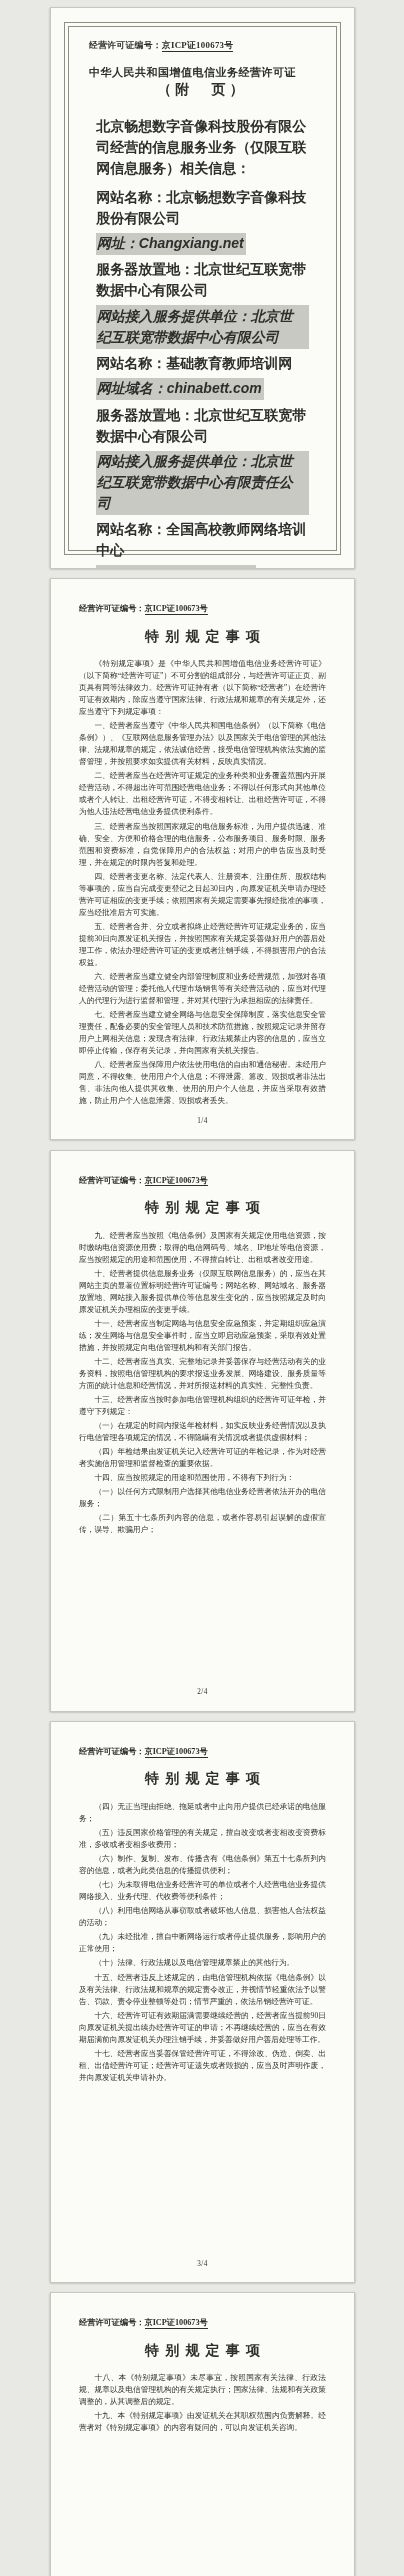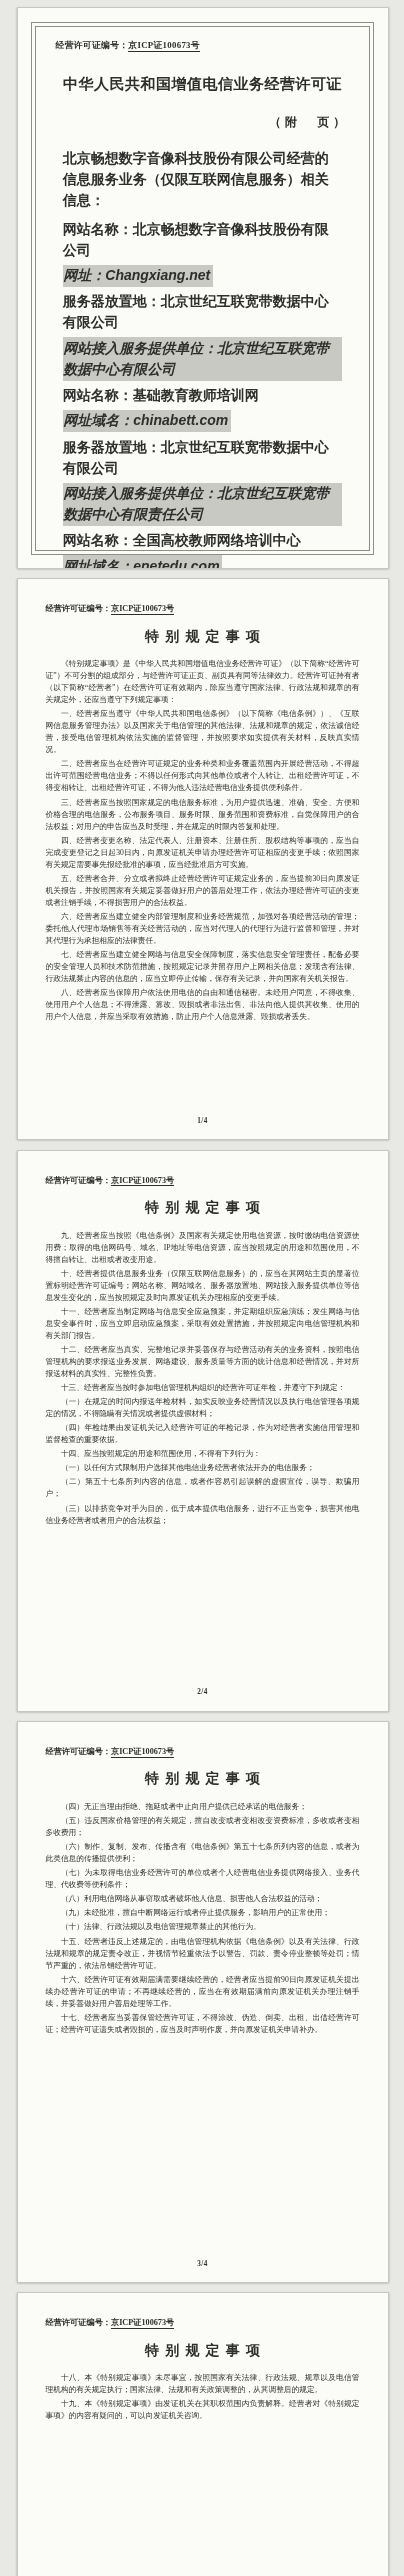--- a/index.html
+++ b/index.html
@@ -13,21 +13,21 @@
   .stack {
     width: 405px;
     min-height: 2873px;
     padding: 7.2px 0 8.2px;
     display: flex;
     flex-direction: column;
     align-items: center;
     gap: 9.3px;
   }
   .sheet {
-    width: 372px;
+    width: 305px;
     height: 562px;
     background: var(--sheet-bg, #fbfbf8);
     border: 0.5px solid #c7c7c2;
     box-shadow: 0 0.5px 2.1px rgba(0,0,0,0.30);
     position: relative;
     flex: 0 0 auto;
     overflow: hidden;
   }
 
   
@@ -38,33 +38,33 @@
     padding: 3.1px;
   }
   .frame-inner {
     border: 1px solid var(--frame, #8f8f86);
     height: 100%;
     padding: 13.4px 19.6px;
   }
   .cert-header { font-size: 8.8px; font-weight: bold; letter-spacing: 0.3px; }
   .cert-header .lic-num { border-bottom: 0.5px solid var(--text, #2e2e2c); padding-bottom: 0.5px; }
   .cert-title {
-    margin-top: 23px;
-    text-align: center;
-    font-size: 15px;
+    margin-top: 14px;
+    text-align: left;
+    font-size: 11px;
     font-weight: bold;
     letter-spacing: 0.5px;
     line-height: 1.25;
   }
   .cert-subtitle {
-    text-align: right;
-    font-size: 12px;
+    text-align: center;
+    font-size: 14px;
     font-weight: bold;
     letter-spacing: 4.1px;
-    margin-top: 20px;
+    margin-top: 1px;
   }
   .cert-body {
     margin: 17.5px 7.2px 0;
     font-family: "Liberation Sans", "DejaVu Sans", sans-serif;
     font-size: 14px;
     font-weight: 600;
     line-height: 1.5;
   }
   .cert-intro { margin-bottom: 7.2px; }
   .cert-row { margin: 4.1px 0; width: fit-content; max-width: 100%; }
@@ -88,21 +88,20 @@
     text-align: justify;
   }
   .prov-body p { text-indent: 2em; margin-bottom: 2.1px; }
   .page-num {
     position: absolute;
     bottom: 14.4px;
     left: 0; right: 0;
     text-align: center;
     font-size: 7.2px;
     letter-spacing: 0.5px;
-    font-weight: bold;
   }
 </style>
 </head>
 <body>
 
 <div class="stack">
 
   <section class="sheet">
     <div class="frame-outer">
       <div class="frame-inner">
@@ -197,21 +196,20 @@
 
 
           <p>（四）年检结果由发证机关记入经营许可证的年检记录，作为对经营者实施信用管理和监督检查的重要依据。</p>
 
           <p>十四、应当按照规定的用途和范围使用，不得有下列行为：</p>
 
           <p>（一）以任何方式限制用户选择其他电信业务经营者依法开办的电信服务；</p>
 
           <p>（二）第五十七条所列内容的信息，或者作容易引起误解的虚假宣传，误导、欺骗用户；</p>
 
-          <p>（三）以排挤竞争对手为目的，低于成本提供电信服务，进行不正当竞争，损害其他电信业务经营者或者用户的合法权益；</p>
         </div>
     </div>
     <div class="page-num">2/4</div>
   </section>
 
   <section class="sheet">
     <div class="prov-inner">
       <div class="prov-header">
         <span>经营许可证编号：</span><span class="lic-num">京ICP证100673号</span>
       </div>

